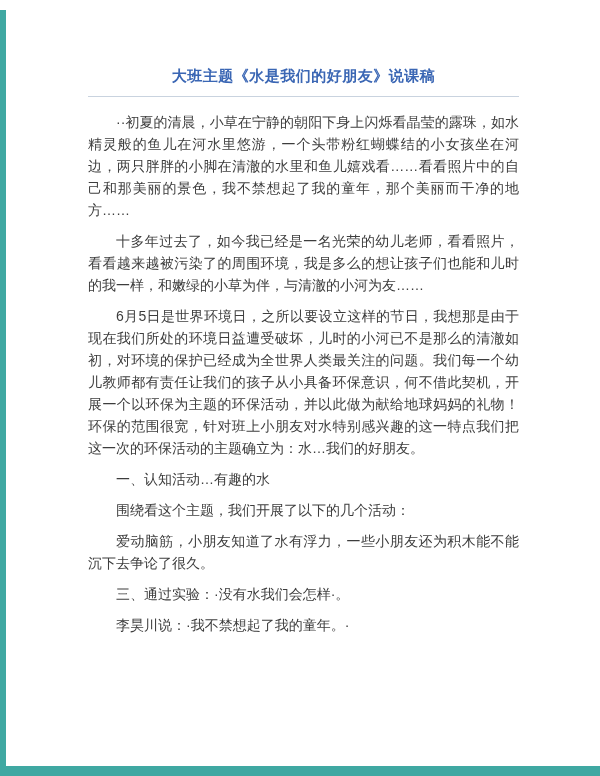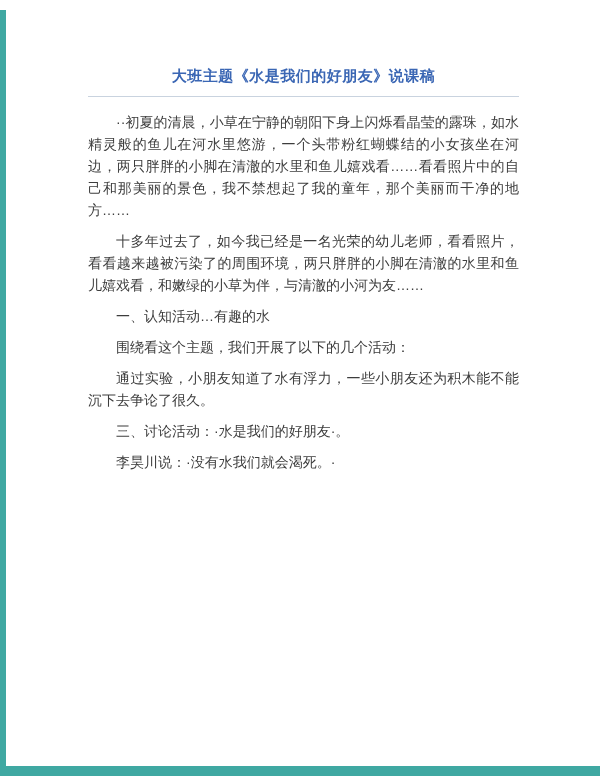--- a/index.html
+++ b/index.html
@@ -55,23 +55,24 @@
   }
 </style>
 </head>
 <body>
 
 <div class="page">
   <h1 class="doc-title">大班主题《水是我们的好朋友》说课稿</h1>
   <hr class="title-rule">
   <div class="doc-body">
       <p class="para">··初夏的清晨，小草在宁静的朝阳下身上闪烁看晶莹的露珠，如水精灵般的鱼儿在河水里悠游，一个头带粉红蝴蝶结的小女孩坐在河边，两只胖胖的小脚在清澈的水里和鱼儿嬉戏看……看看照片中的自己和那美丽的景色，我不禁想起了我的童年，那个美丽而干净的地方……</p>
-      <p class="para">十多年过去了，如今我已经是一名光荣的幼儿老师，看看照片，看看越来越被污染了的周围环境，两只胖胖的小脚在清澈的水里和鱼儿嬉戏看，和嫩绿的小草为伴，与清澈的小河为友……</p>
+      <p class="para">十多年过去了，如今我已经是一名光荣的幼儿老师，看看照片，看看越来越被污染了的周围环境，我是多么的想让孩子们也能和儿时的我一样，和嫩绿的小草为伴，与清澈的小河为友……</p>
+      <p class="para">6月5日是世界环境日，之所以要设立这样的节日，我想那是由于现在我们所处的环境日益遭受破坏，儿时的小河已不是那么的清澈如初，对环境的保护已经成为全世界人类最关注的问题。我们每一个幼儿教师都有责任让我们的孩子从小具备环保意识，何不借此契机，开展一个以环保为主题的环保活动，并以此做为献给地球妈妈的礼物！环保的范围很宽，针对班上小朋友对水特别感兴趣的这一特点我们把这一次的环保活动的主题确立为：水…我们的好朋友。</p>
       <p class="para">一、认知活动…有趣的水</p>
       <p class="para">围绕看这个主题，我们开展了以下的几个活动：</p>
-      <p class="para">通过实验，小朋友知道了水有浮力，一些小朋友还为积木能不能沉下去争论了很久。</p>
-      <p class="para">三、讨论活动：·水是我们的好朋友·。</p>
-      <p class="para">李昊川说：·没有水我们就会渴死。·</p>
+      <p class="para">爱动脑筋，小朋友知道了水有浮力，一些小朋友还为积木能不能沉下去争论了很久。</p>
+      <p class="para">三、通过实验：·没有水我们会怎样·。</p>
+      <p class="para">李昊川说：·我不禁想起了我的童年。·</p>
     </div>
 </div>
 
 <div class="accent-left"></div>
 <div class="accent-bottom"></div>
 
 </body></html>

